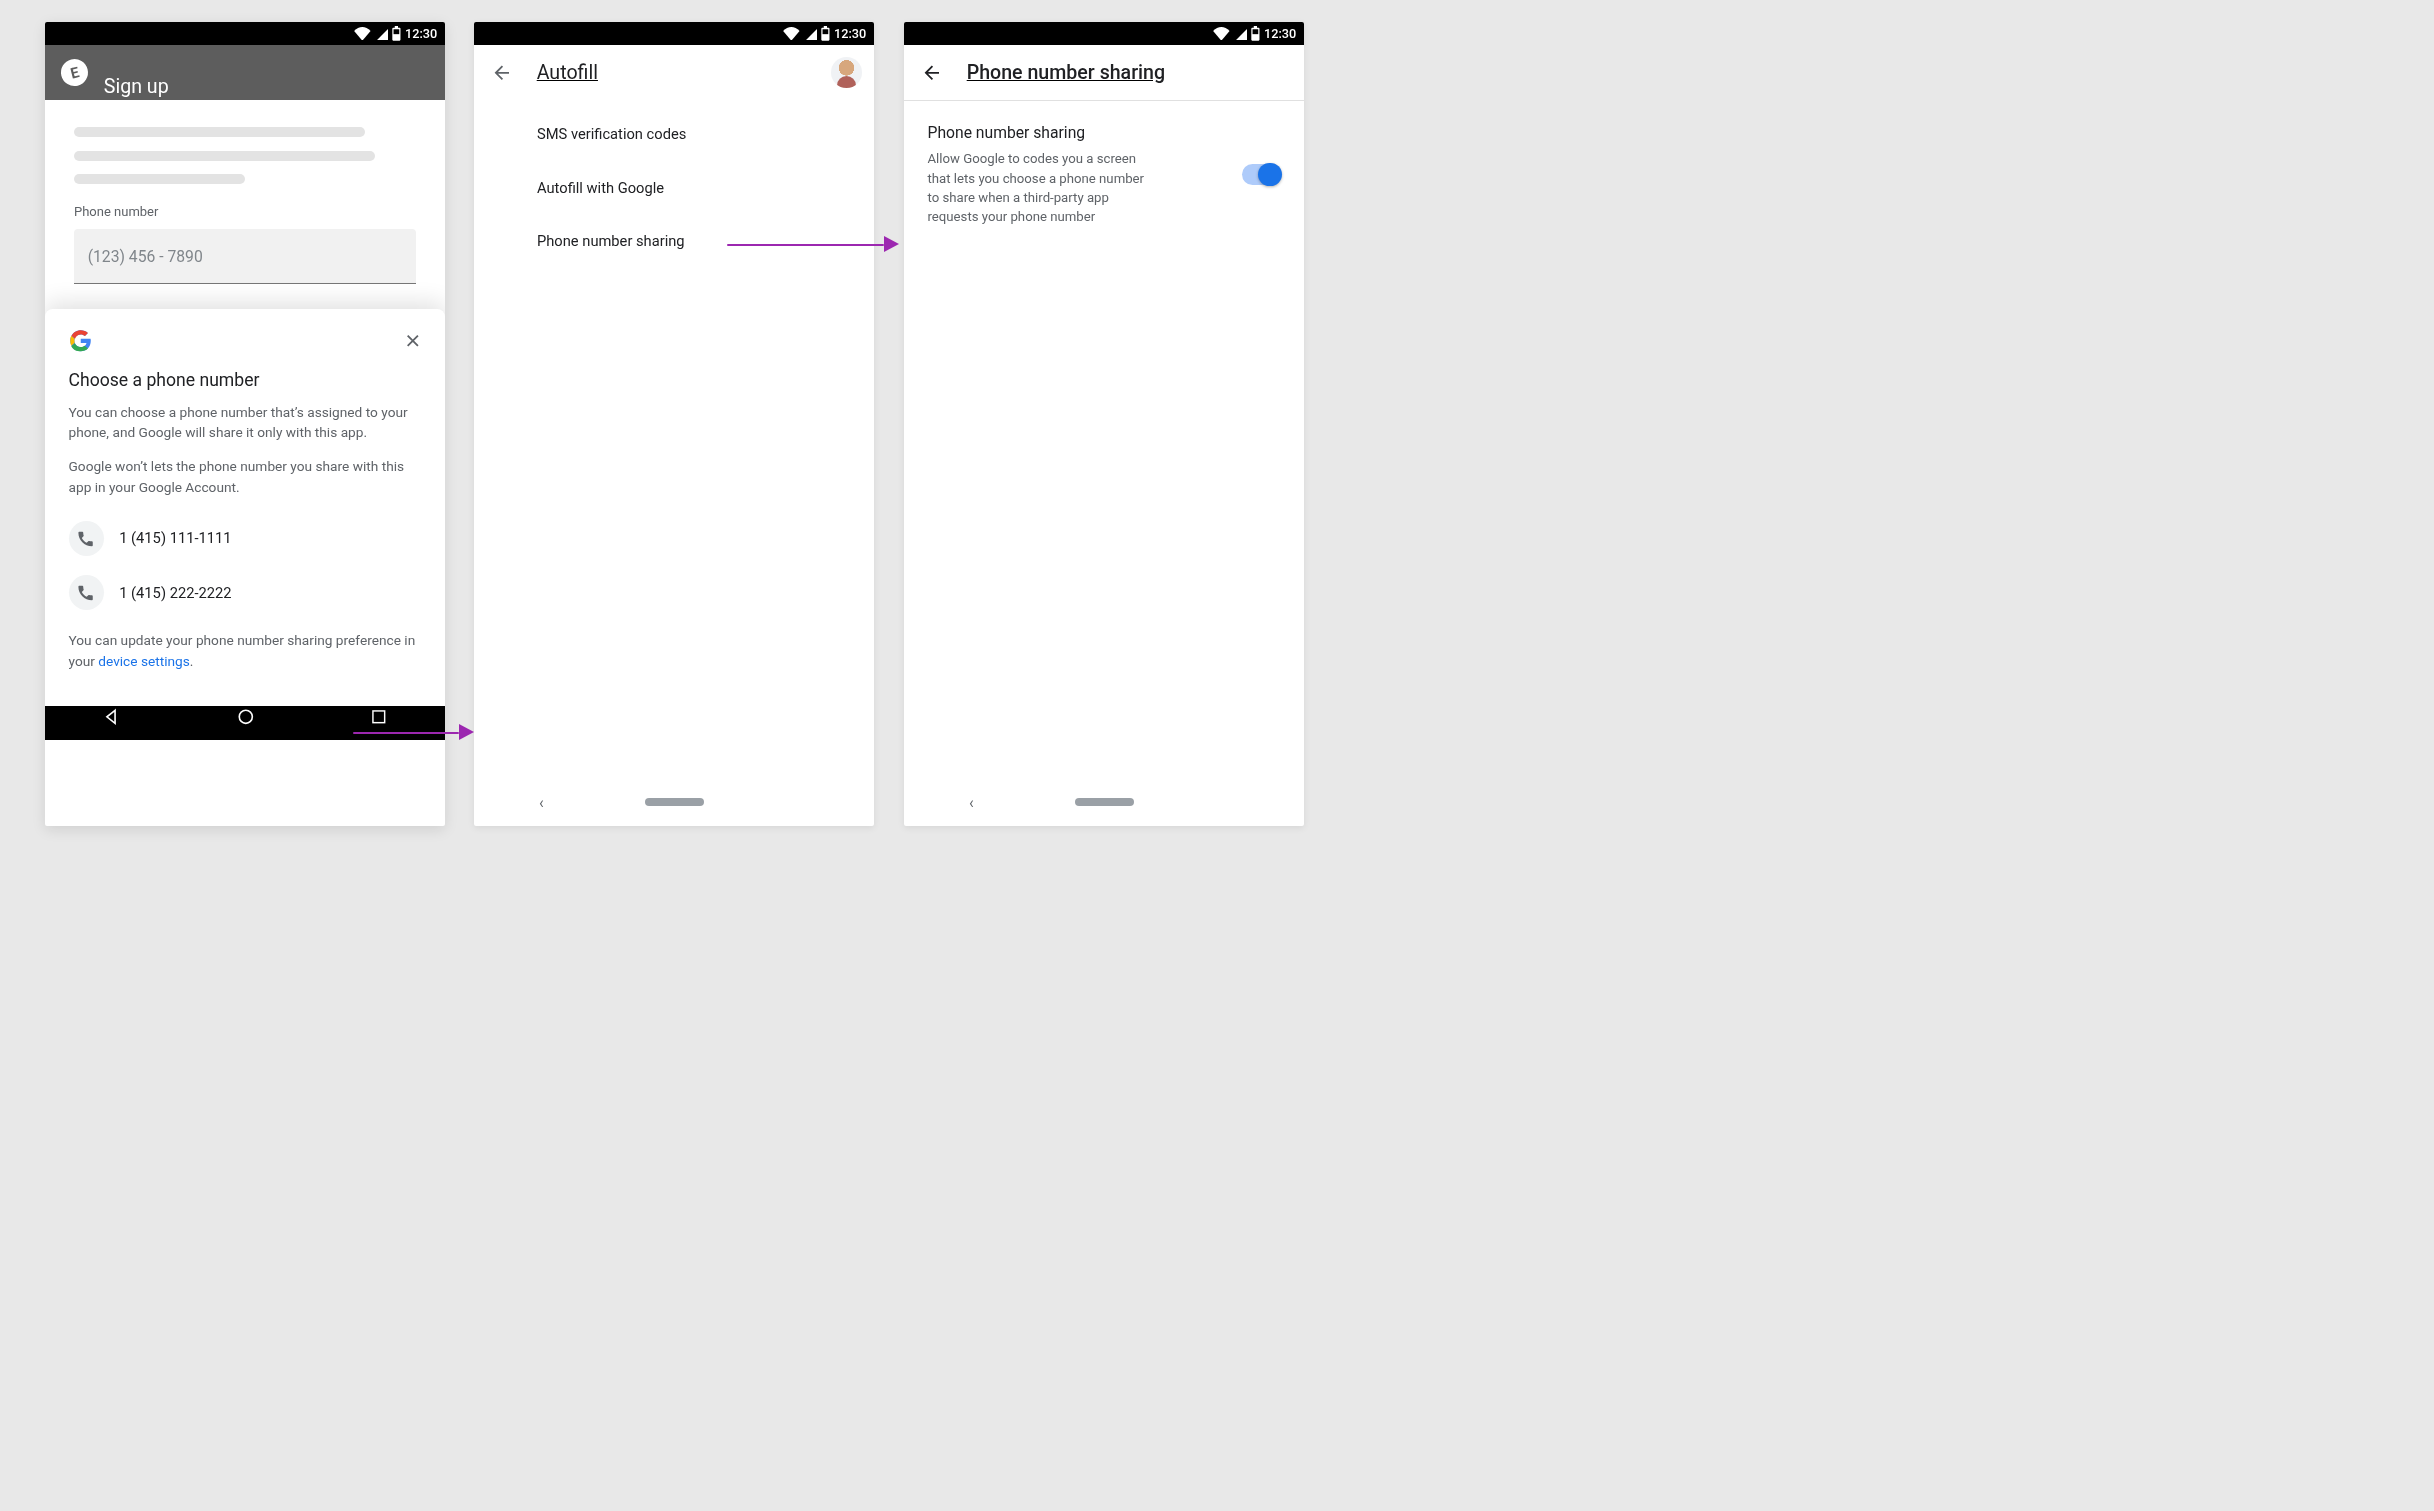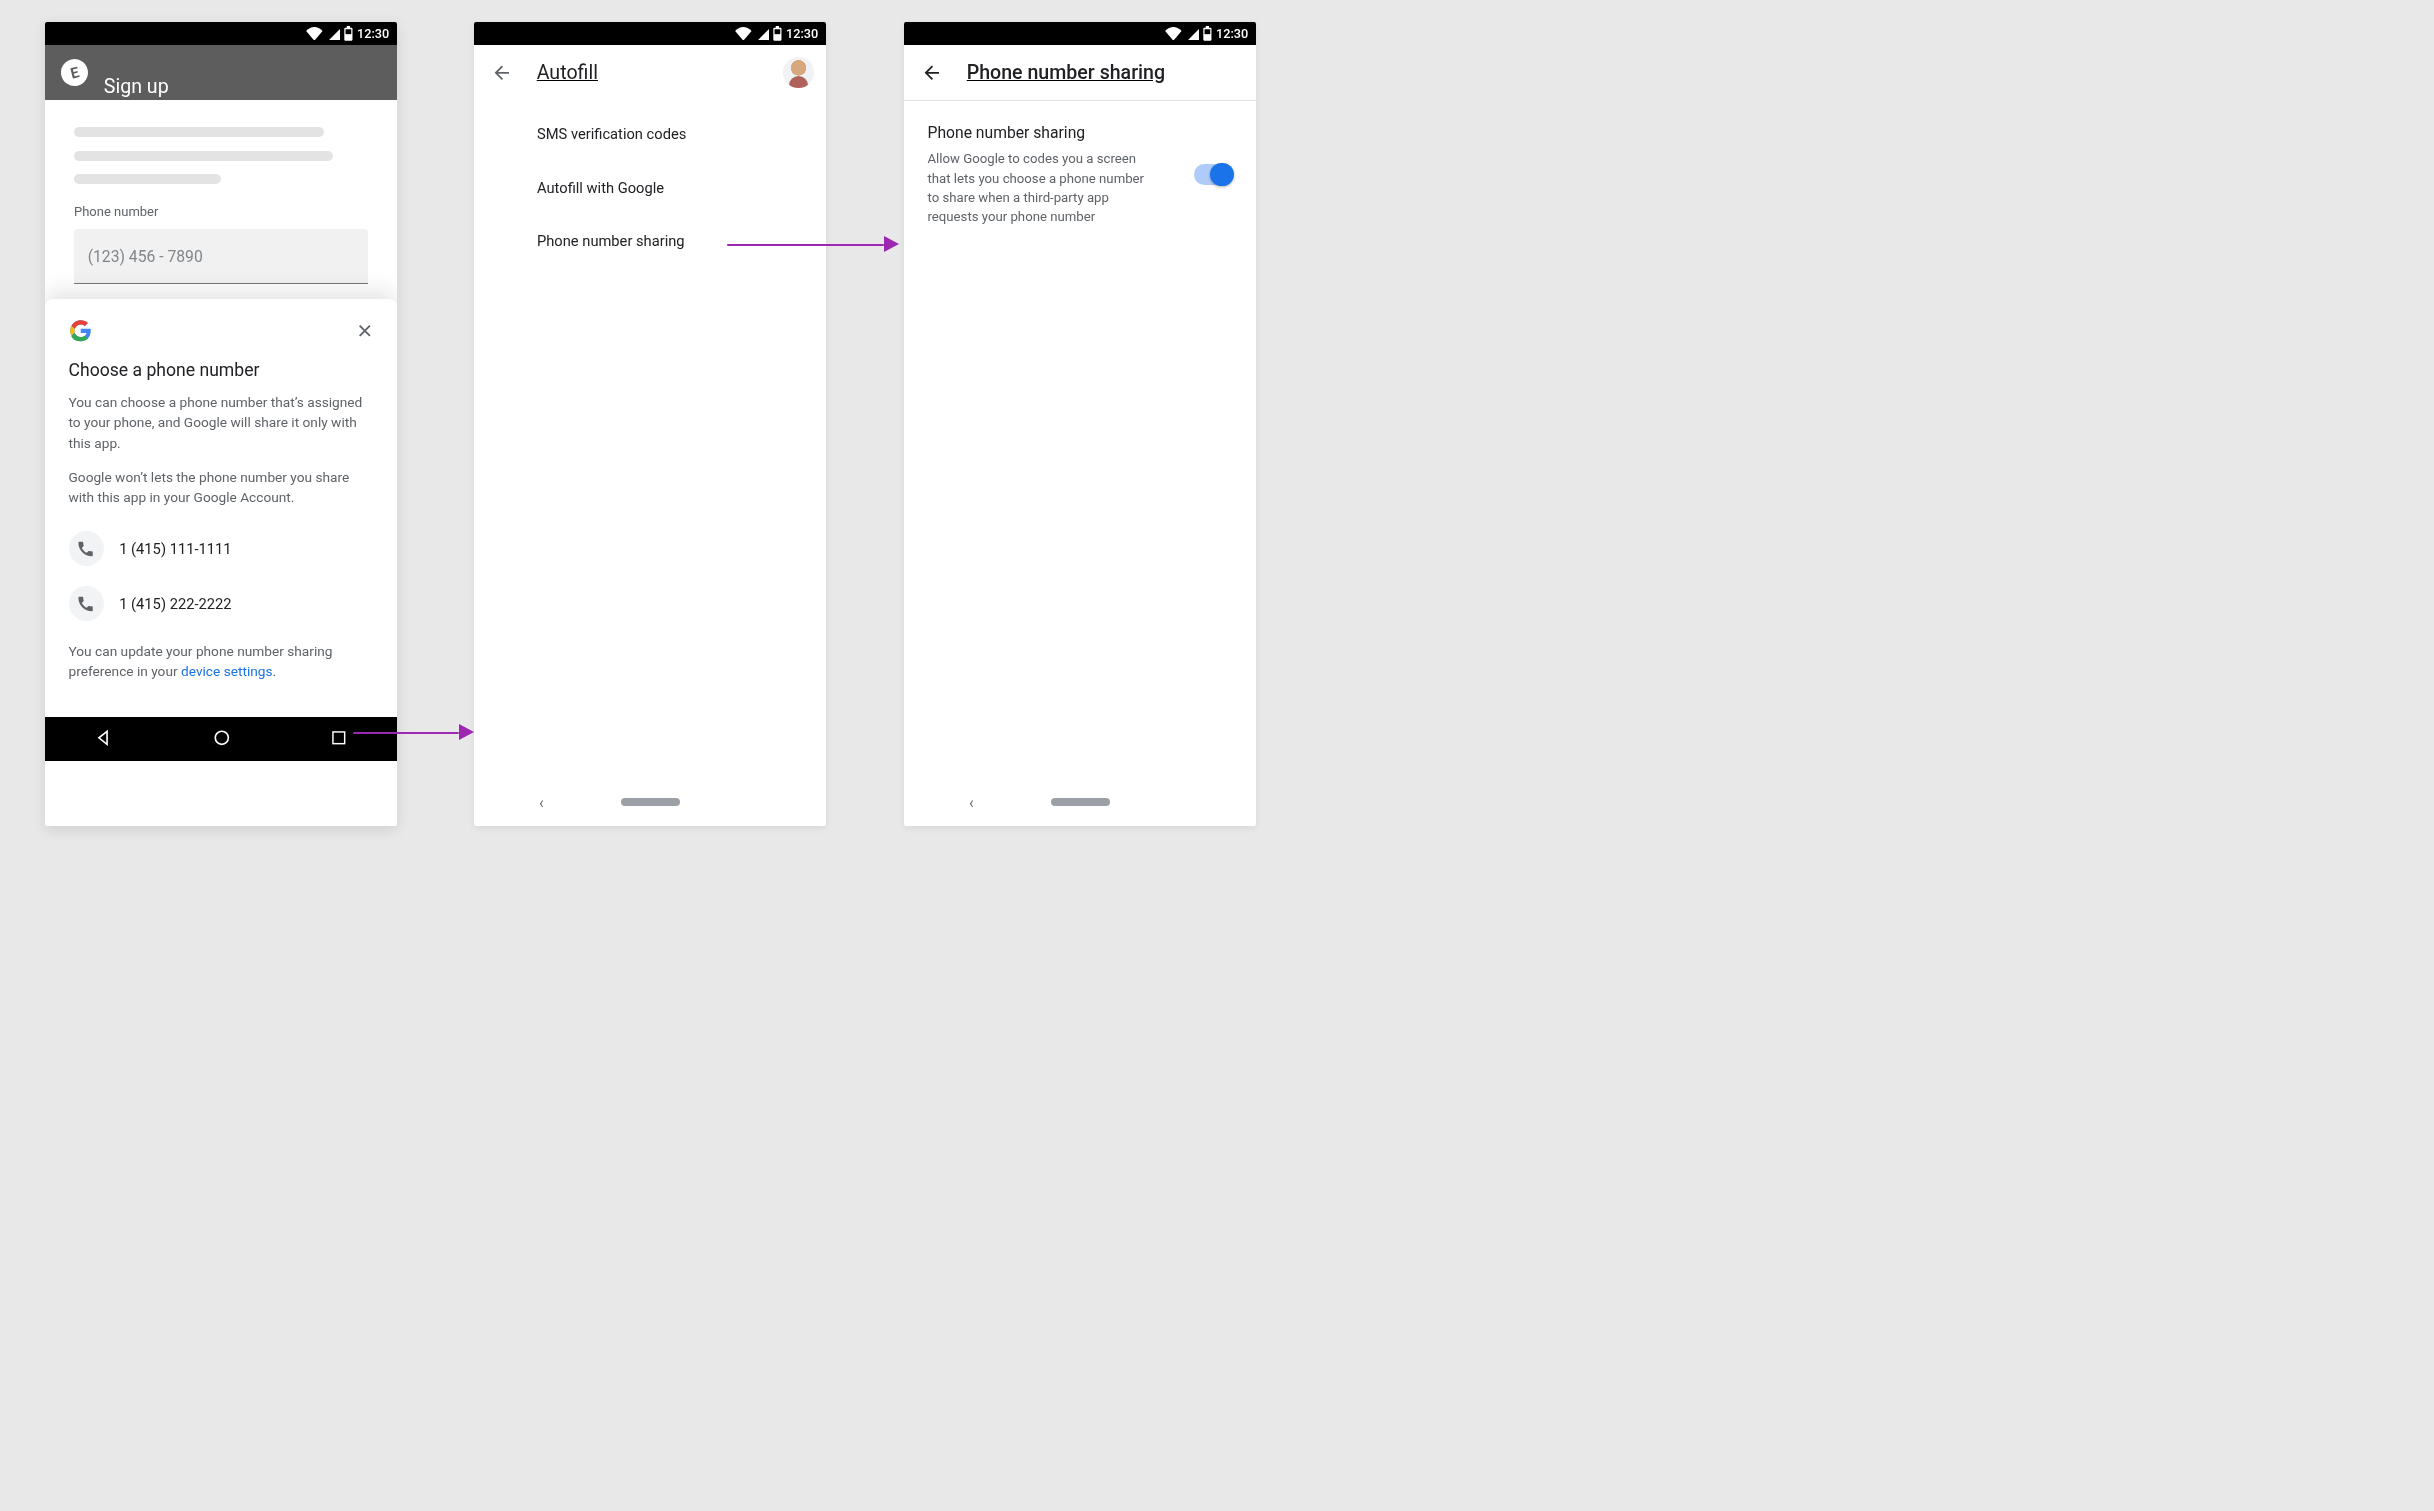--- a/index.html
+++ b/index.html
@@ -6,21 +6,21 @@
   body {
     background: #e8e8e8;
     font-family: Roboto, "Helvetica Neue", Arial, sans-serif;
     width: 1432px;
     height: 889px;
     position: relative;
     -webkit-font-smoothing: antialiased;
   }
   .phone {
     position: absolute;
-    width: 352px;
+    width: 400px;
     background: #fff;
     box-shadow: 0 2px 7.8px rgba(0,0,0,.08);
     overflow: hidden;
     border-radius: 2px;
   }
   .phone.shadow2 { box-shadow: 0 3.9px 13.7px rgba(0,0,0,.10); }
   .status-bar {
     height: 23.5px;
     background: #000;
     color: #fff;
@@ -88,21 +88,21 @@
     font-size: 15.7px;
     color: #80868b;
     border-radius: 3.9px 3.9px 0 0;
   }
   .sheet {
     background: #fff;
     box-shadow: 0 -5.9px 23.5px rgba(0,0,0,.12);
     border-radius: 7.8px 7.8px 0 0;
     padding: 19.6px 23.5px 21.6px;
     position: relative;
-    top: 3px;
+    top: 13px;
   }
   .sheet-header { display:flex; align-items:center; justify-content:space-between; margin-bottom: 17.6px;}
   .g-logo { width: 23.5px; height: 23.5px; }
   .close-x { color:#5f6368; cursor:pointer; }
   .sheet h2 { font-size: 17.6px; color:#202124; font-weight:400; margin-bottom: 11.8px;}
   .sheet p { font-size: 13.7px; color:#5f6368; line-height: 1.5; margin-bottom: 13.7px; }
   .phone-opt { display:flex; align-items:center; gap:15.7px; padding: 9.8px 0; cursor:pointer;}
   .phone-icon-circ { width:35px; height:35px; border-radius:50%; background:#f1f3f4; display:flex; align-items:center; justify-content:center; }
   .phone-opt span { font-size: 14.7px; color:#202124; }
   .link { color:#1a73e8; cursor:pointer; }

